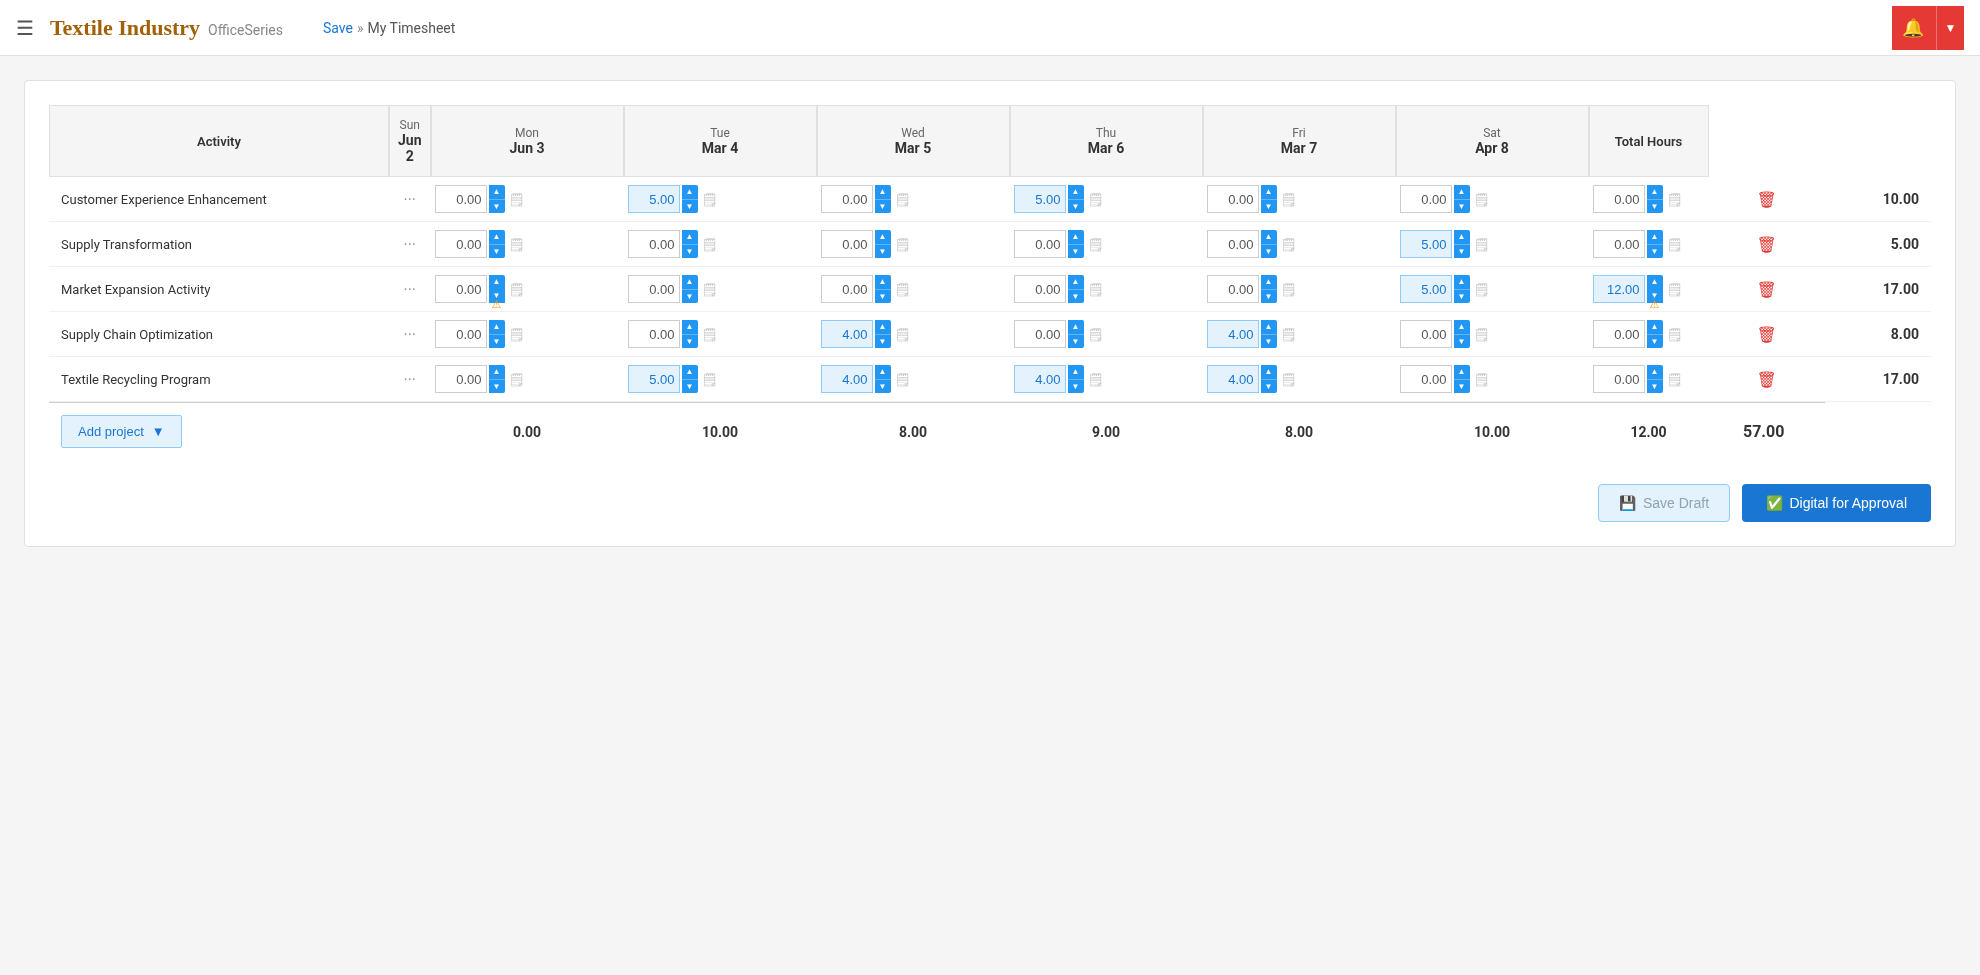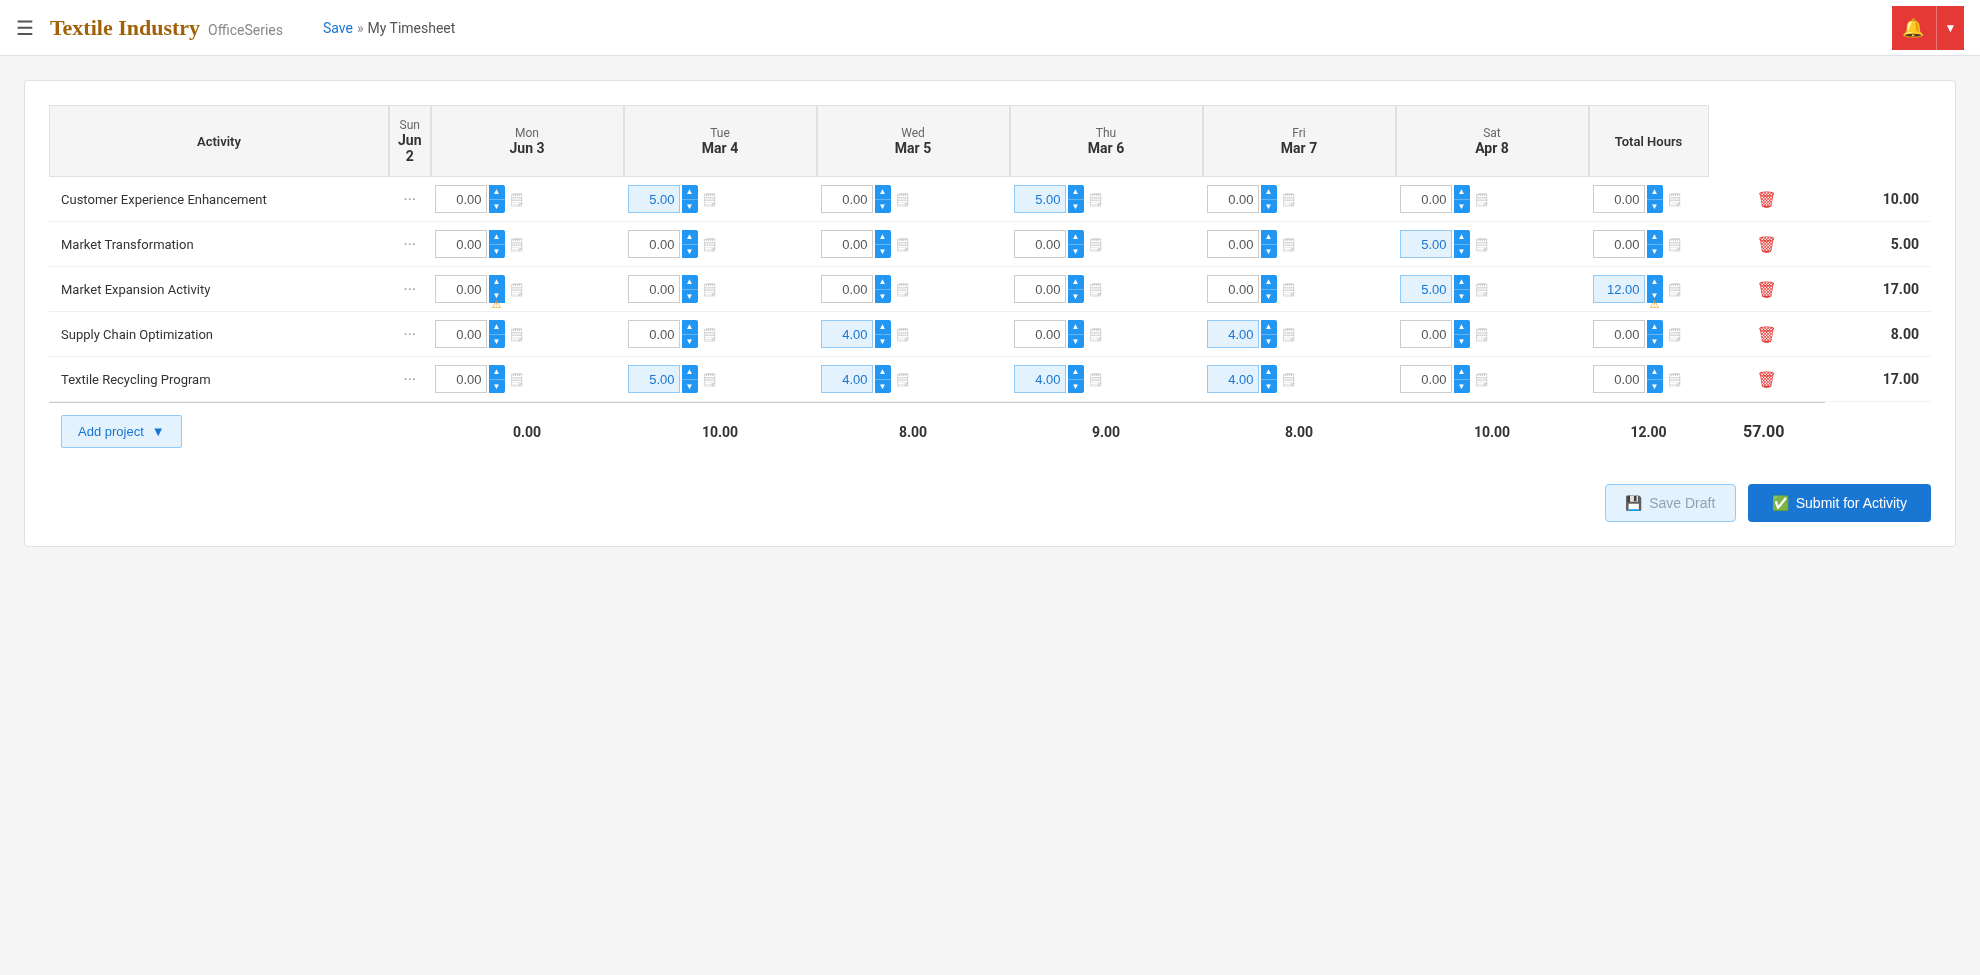--- a/index.html
+++ b/index.html
@@ -381,21 +381,21 @@
                   <button class="spinner-btn">▲</button>
                   <button class="spinner-btn">▼</button>
                 </div>
                 <span class="note-icon" style="font-size: 13px; color: rgb(187, 187, 187);">🗒</span>
               </div>
             </td>
             <td style="text-align: center;"><span class="delete-icon">🗑</span></td>
             <td class="total-val">10.00</td>
           </tr>
           <tr>
-            <td class="activity-name">Market Transformation</td>
+            <td class="activity-name">Supply Transformation</td>
             <td class="dots-col">···</td>
             <td style="padding: 8px 4px;">
               <div style="display: flex; align-items: center; gap: 2px;">
                 <input type="text" class="hour-input" value="0.00" style="">
                 <div style="position: relative; display: flex; flex-direction: column;">
                   <button class="spinner-btn">▲</button>
                   <button class="spinner-btn">▼</button>
                 </div>
                 <span class="note-icon" style="font-size: 13px; color: rgb(187, 187, 187);">🗒</span>
               </div>
@@ -715,17 +715,17 @@
       </tfoot>
     </table>
 
     <div class="actions-row">
       <button class="save-draft-btn">
         <span>💾</span>
         <span>Save Draft</span>
       </button>
       <button class="submit-btn">
         <span>✅</span>
-        <span>Submit for Activity</span>
+        <span>Digital for Approval</span>
       </button>
     </div>
   </div>
 </div>
 
 </body></html>

